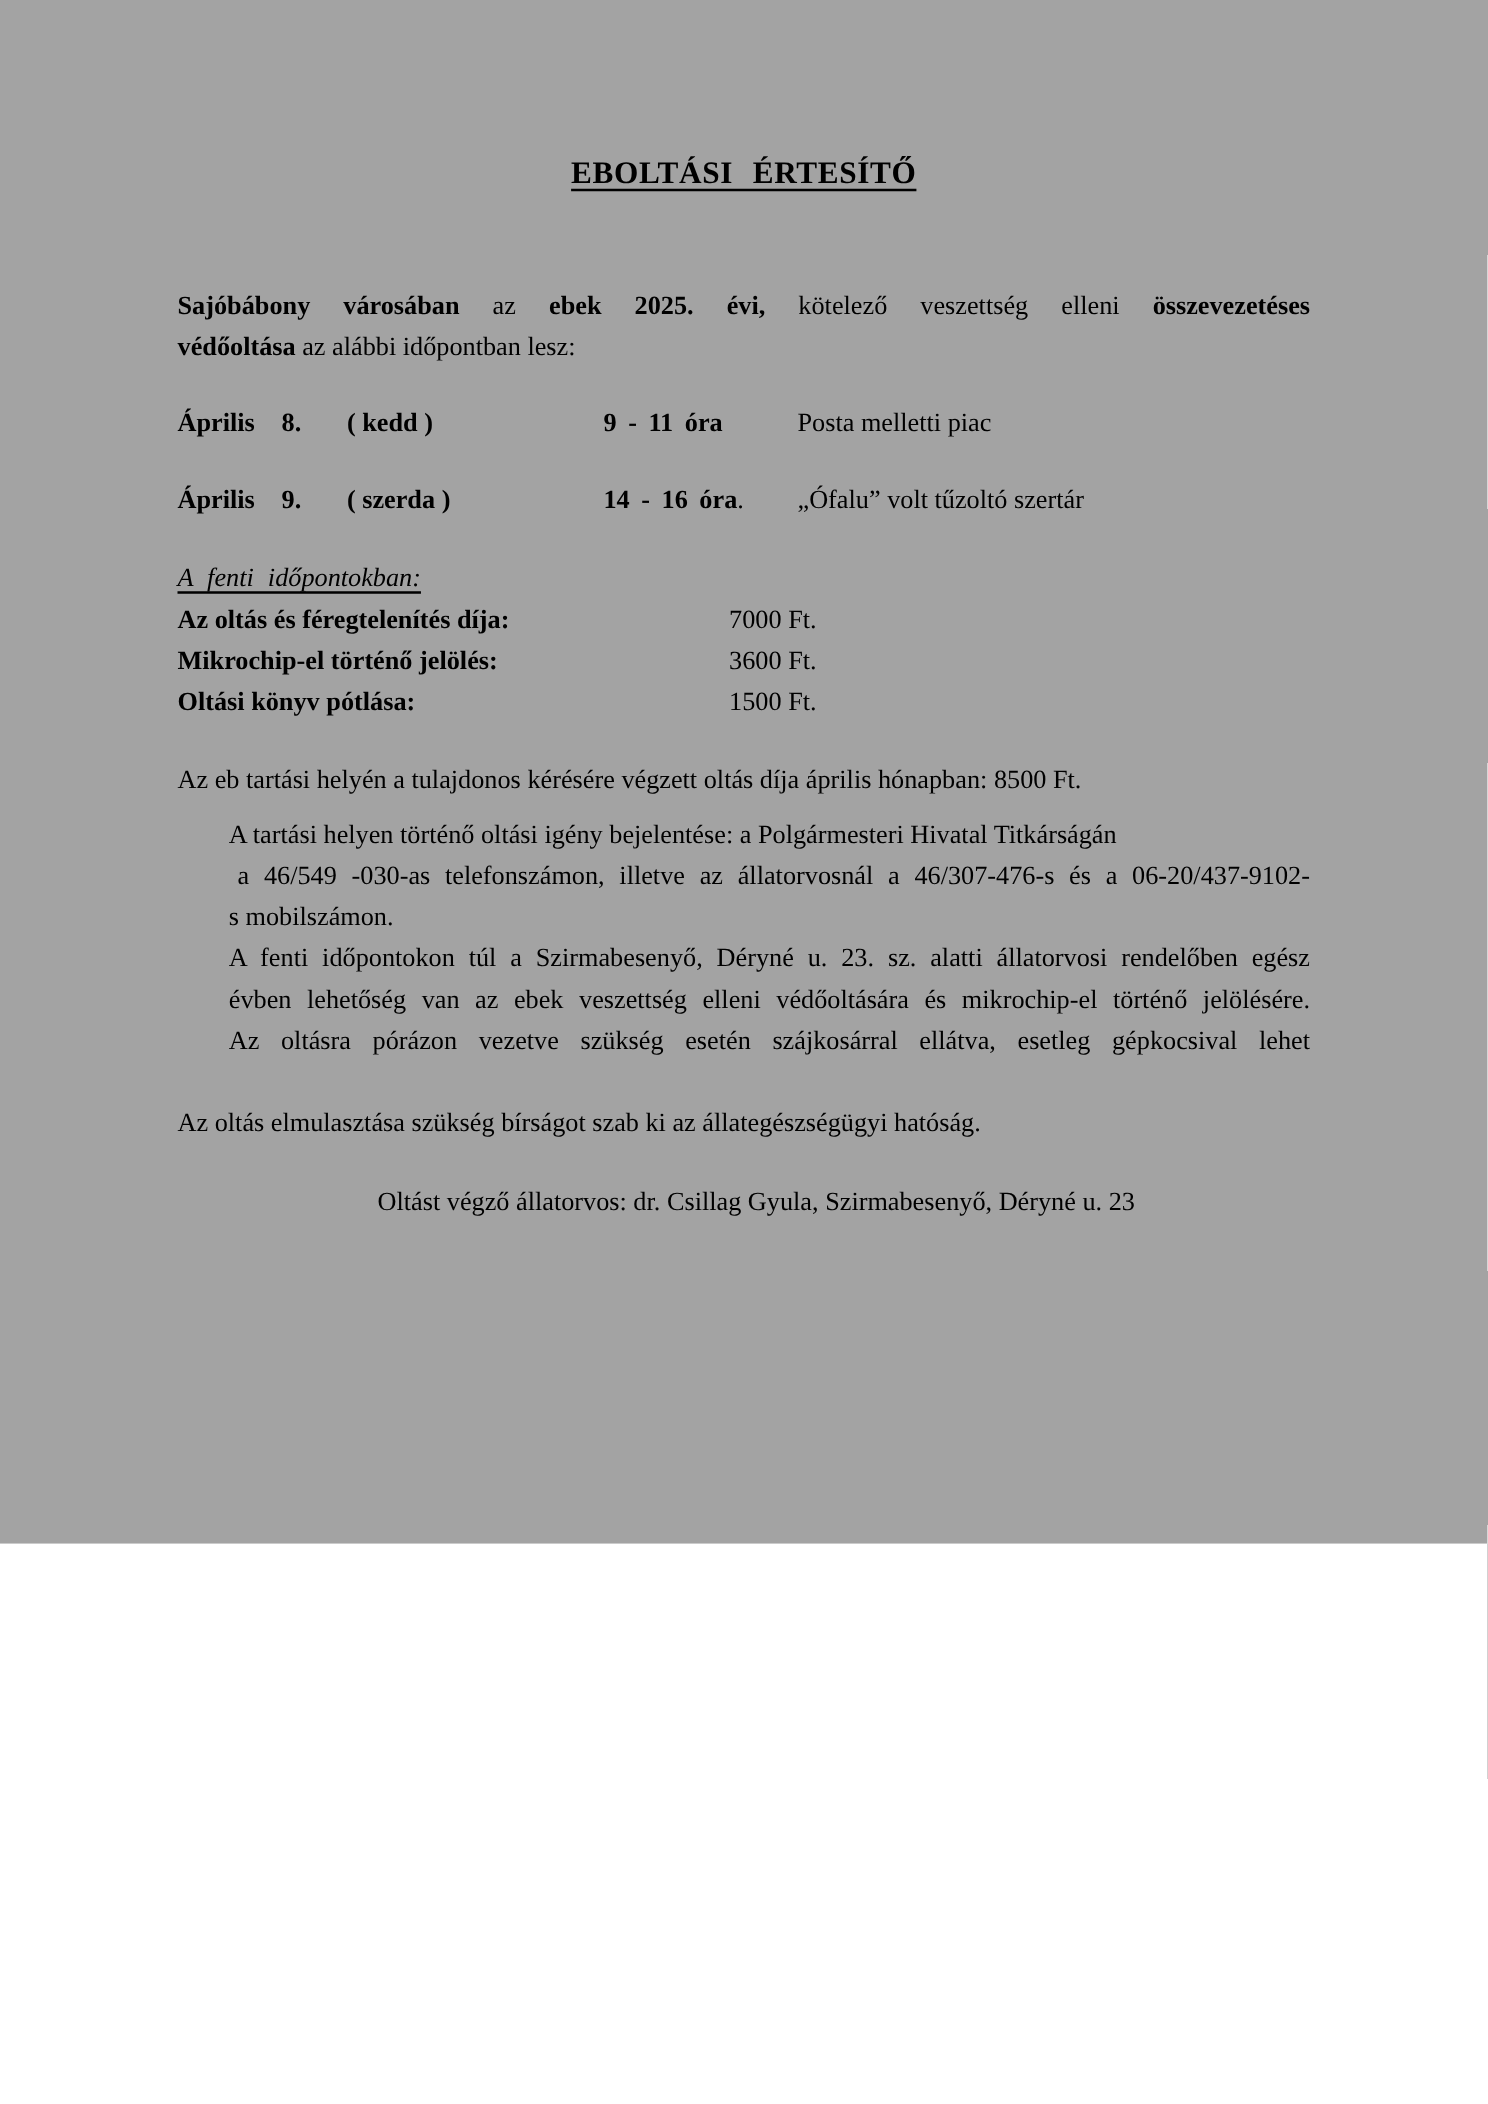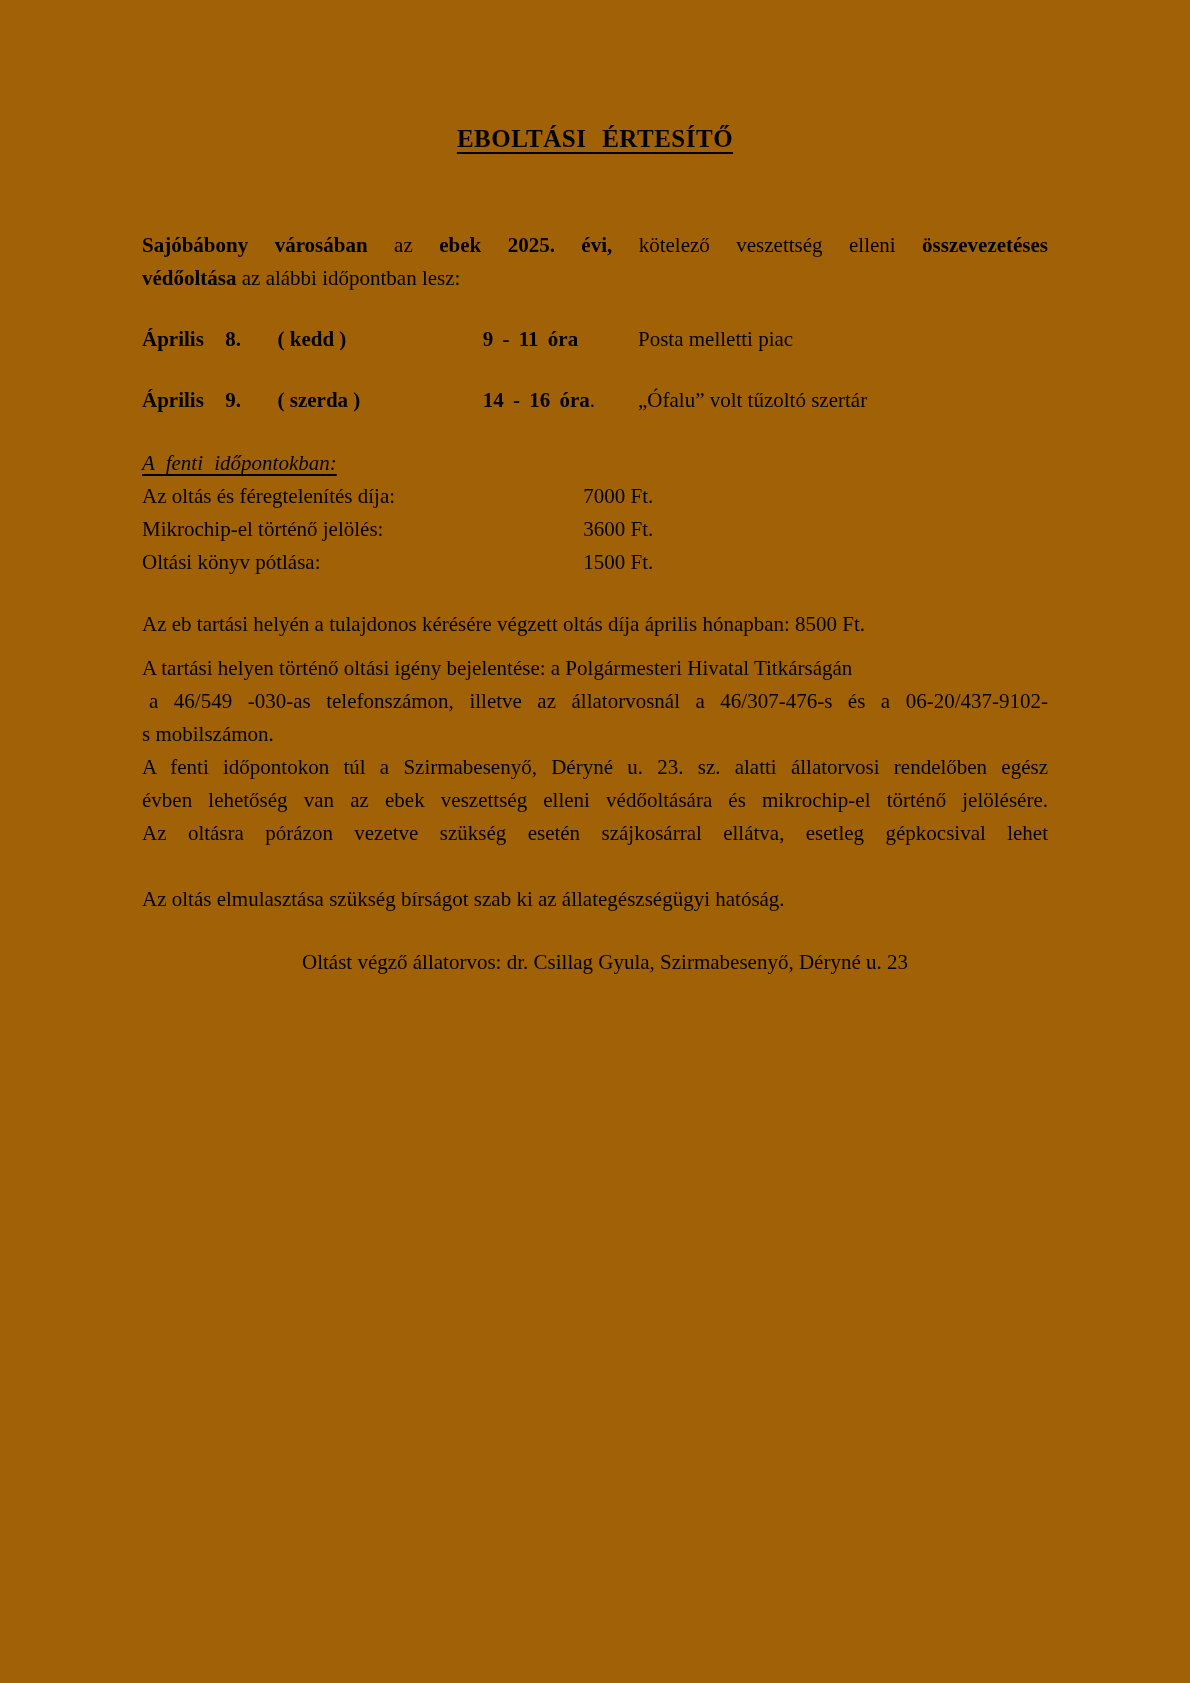--- a/index.html
+++ b/index.html
@@ -3,22 +3,22 @@
 <meta charset="utf-8">
 <style>
   html, body {
     margin: 0;
     padding: 0;
     background: #ffffff;
   }
   .page {
     position: relative;
     width: 1190px;
-    height: 1683px;
-    background: #a16207;
+    height: 1235px;
+    background: #a3a3a3;
     color: #000000;
     font-family: "Liberation Serif", "DejaVu Serif", serif;
     font-size: 21px;
     line-height: 33px;
     overflow: hidden;
   }
   .content {
     position: absolute;
     left: 142px;
     top: 0;
@@ -53,26 +53,26 @@
   .col-dayname { display: inline-block; width: 200px; }
   .col-time { display: inline-block; width: 150px; word-spacing: 4px; }
   .col-time .suffix { font-weight: 400; }
   .col-loc { display: inline-block; }
 
   .fees { margin-top: 30px; }
   .fees-heading {
     word-spacing: 6px;
   }
   .fee-row { white-space: nowrap; }
-  .fee-label { display: inline-block; width: 436px; }
+  .fee-label { display: inline-block; width: 436px; font-weight: bold; }
   .fee-amount { display: inline-block; }
 
   .home-vacc { margin-top: 29px; }
 
-  .contact { margin-top: 11px; }
+  .contact { margin-top: 11px; margin-left: 41px; }
   .contact .indent { padding-left: 7px; }
 
   .penalty { margin-top: 33px; }
 
   .vet-line { margin-top: 30px; padding-left: 160px; }
 </style>
 </head>
 <body>
 
 <div class="page">

